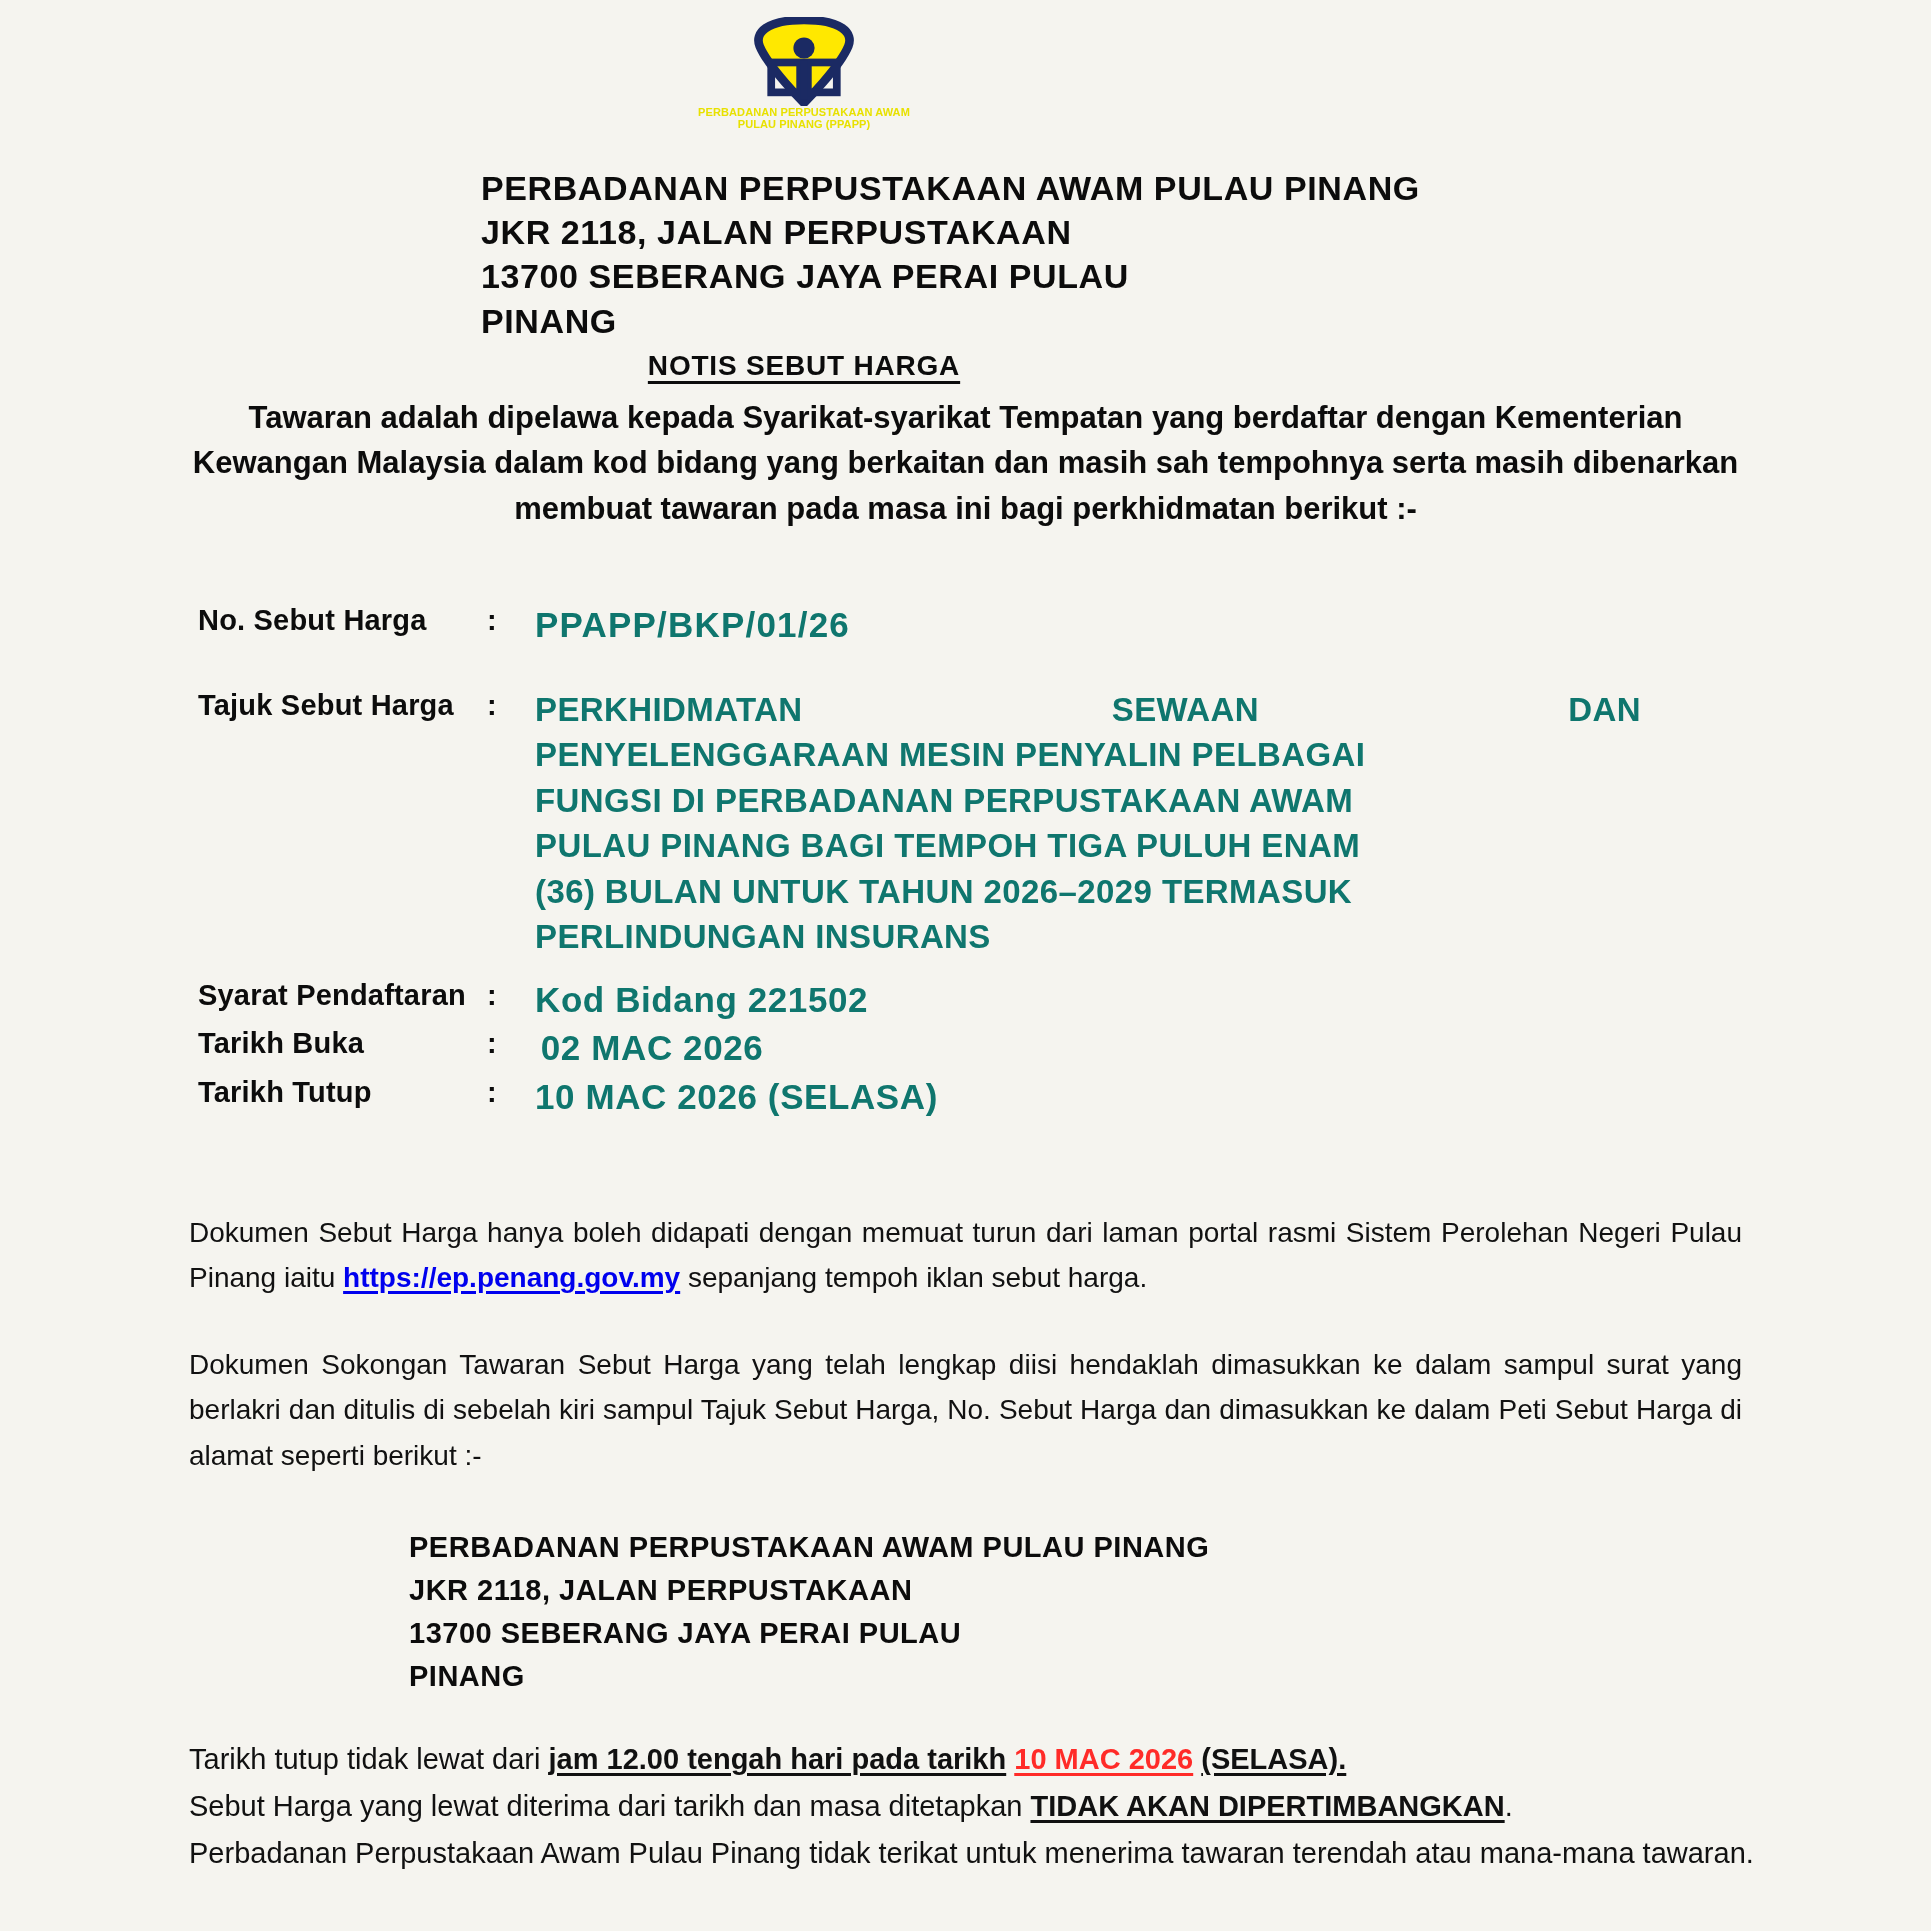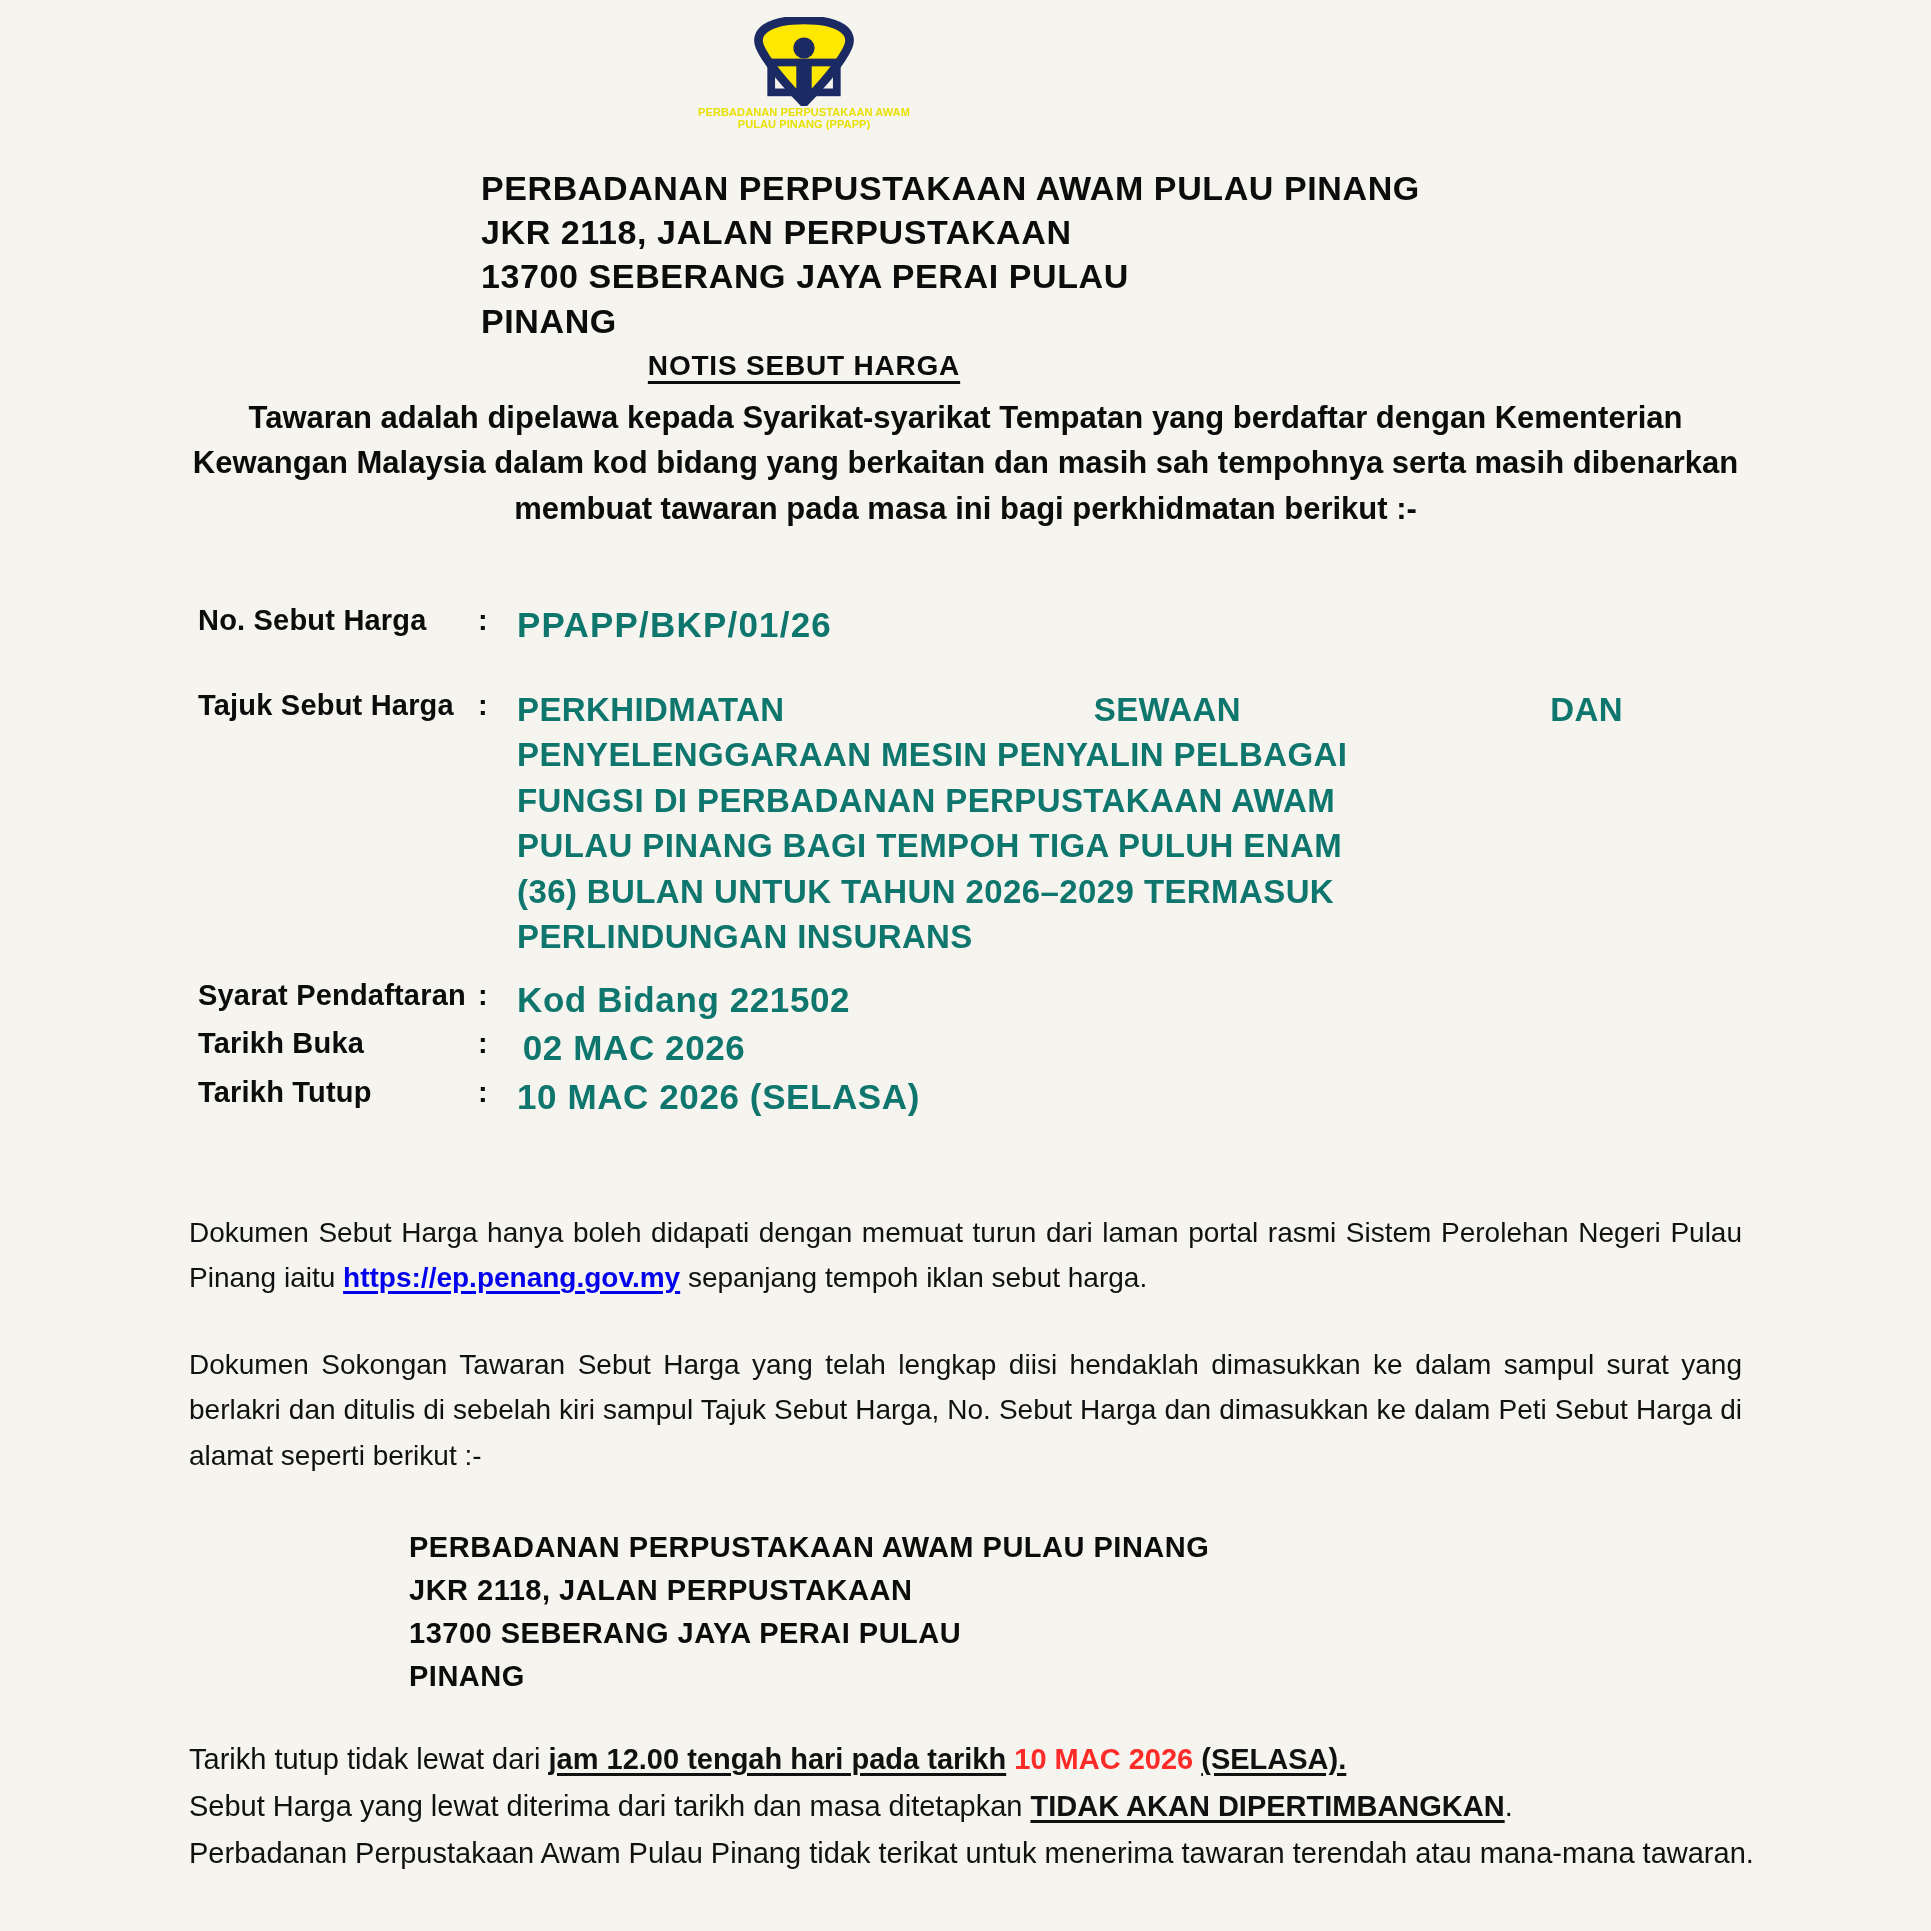--- a/index.html
+++ b/index.html
@@ -101,20 +101,21 @@
   
   .fields {
     position: absolute;
     left: 198px;
     top: 602px;
     width: 1545px;
   }
   .field-row {
     display: flex;
     align-items: flex-start;
+    gap: 9px;
   }
   .f-label {
     width: 280px;
     flex: 0 0 280px;
     font-weight: 700;
     font-size: 29px;
     line-height: 1.30;
     color: #0c0c0c;
     letter-spacing: 0.2px;
   }
@@ -214,20 +215,21 @@
 
   .u-bold {
     font-weight: 700;
     text-decoration: underline;
     text-underline-offset: 3.9px;
     text-decoration-thickness: 2.9px;
   }
   .u-red {
     font-weight: 700;
     color: #ff2b28;
+    text-decoration: underline;
     text-underline-offset: 3.9px;
     text-decoration-thickness: 2.9px;
   }
   .u-wide {
     font-family: "Liberation Sans", sans-serif;
     font-weight: 700;
     text-decoration: underline;
     text-underline-offset: 3.9px;
     text-decoration-thickness: 2.9px;
     text-align: center;

